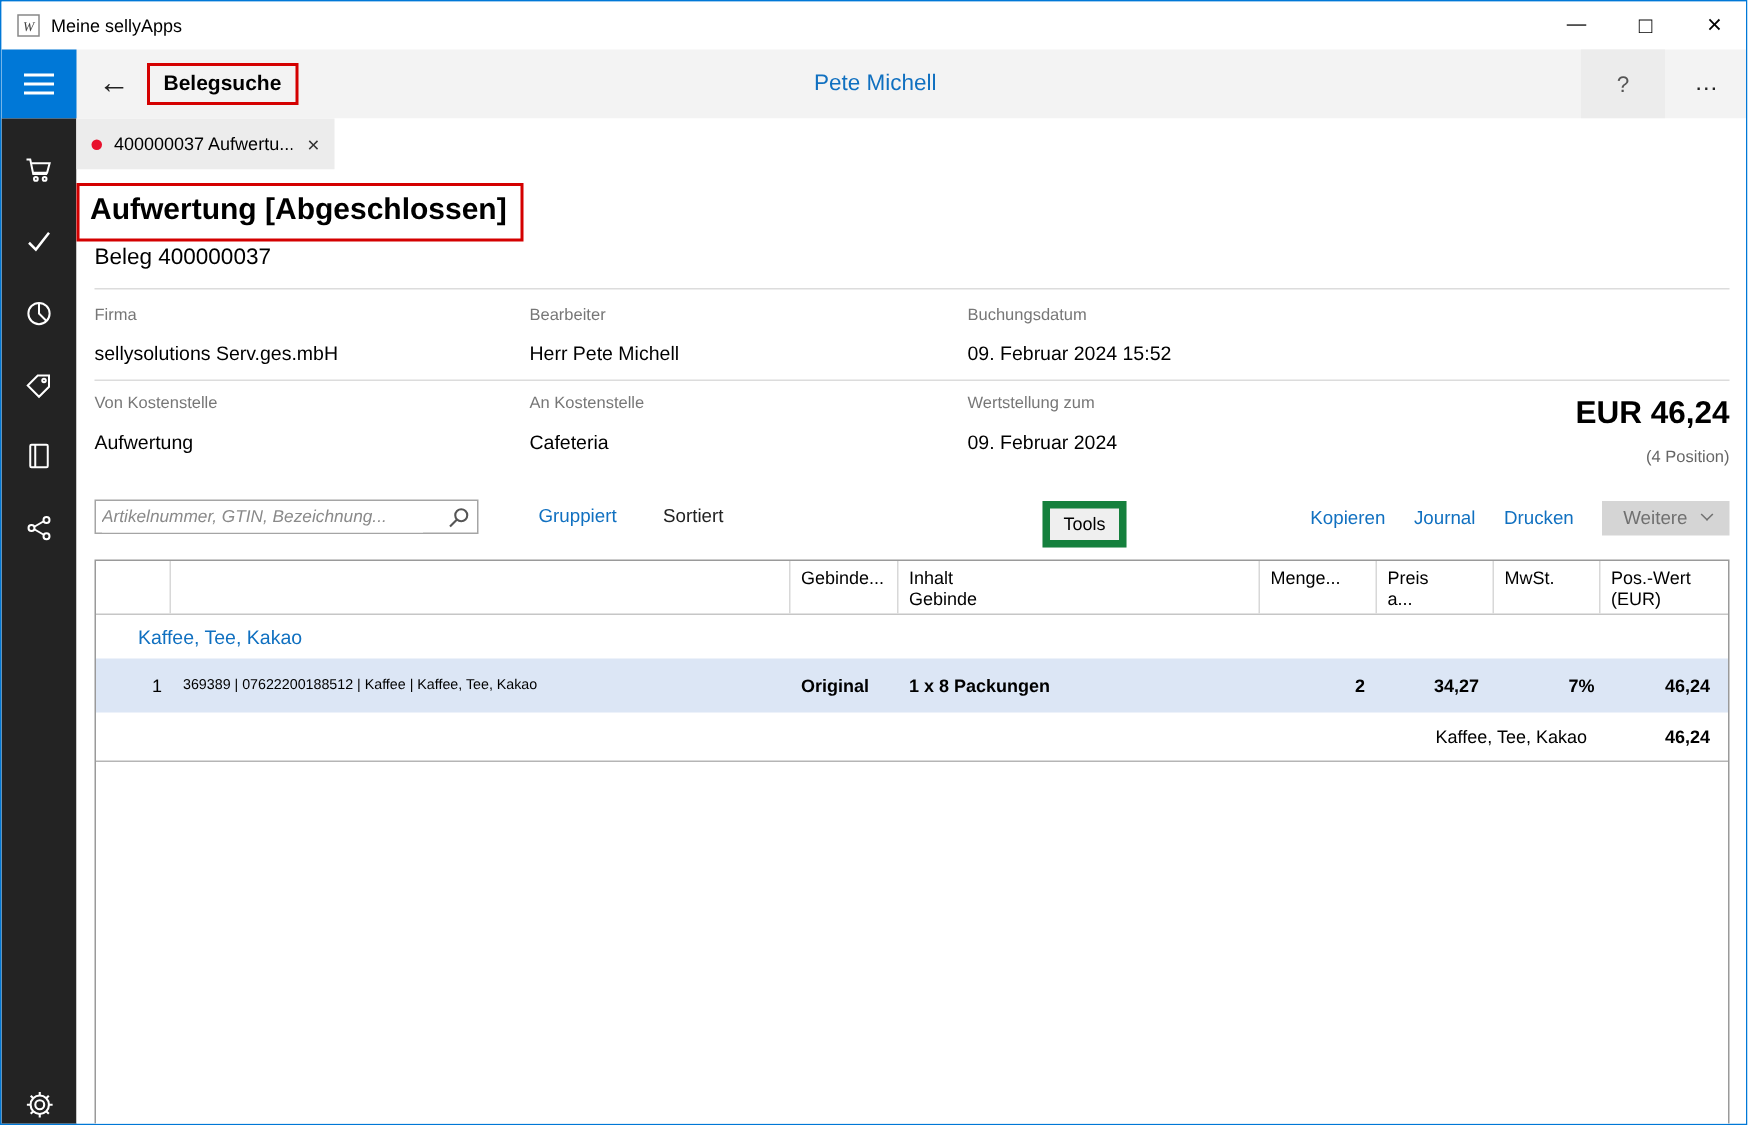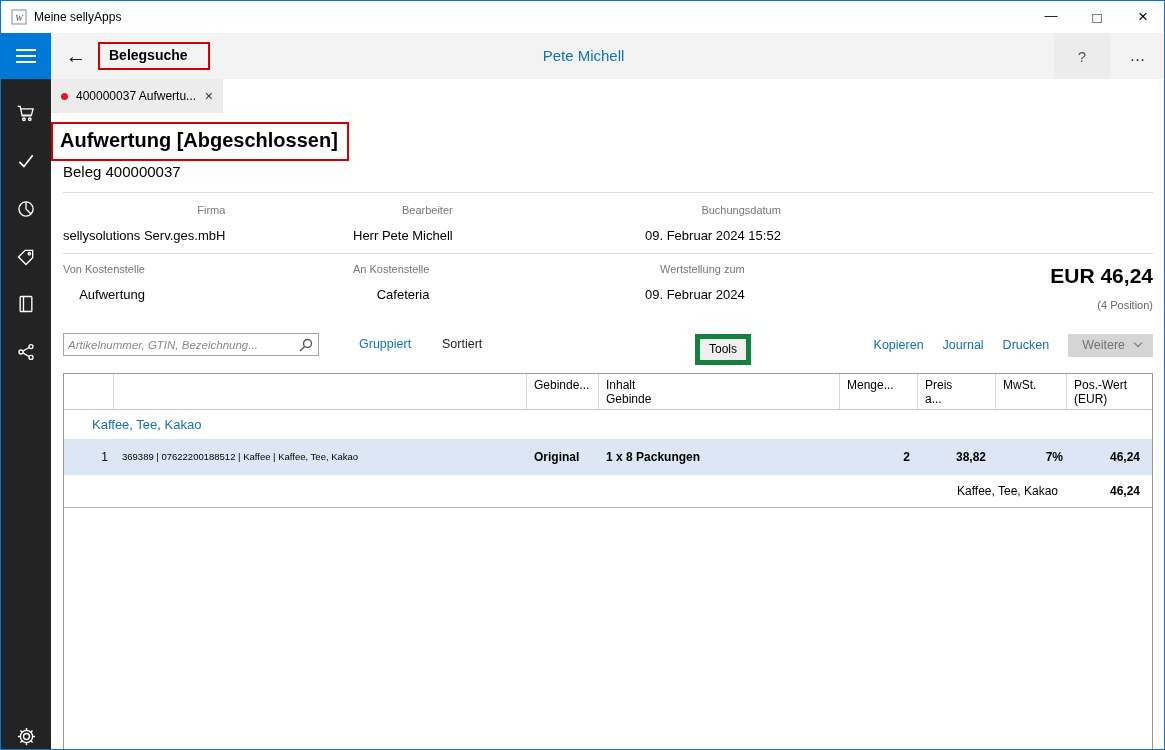--- a/index.html
+++ b/index.html
@@ -13,21 +13,21 @@
   .title-text { position:absolute; left:33px; top:0; height:32px; line-height:32px; font-size:12px; color:#000; }
   .win-btns { position:absolute; right:0; top:0; height:32px; display:flex; }
   .win-btn { width:46px; height:32px; display:flex; align-items:center; justify-content:center; font-size:13px; color:#000; cursor:default; }
   .win-btn.min span { margin-top:-4px; }
 
   
   .header { position:absolute; left:0; top:32px; width:1165px; height:46px; background:#f3f3f3; }
   .hamburger { position:absolute; left:0; top:0; width:50px; height:46px; background:#0078d7; display:flex; align-items:center; justify-content:center; }
   .back-btn { position:absolute; left:58px; top:7px; width:34px; height:32px; display:flex; align-items:center; justify-content:center; font-size:21px; color:#222; }
   .annotation { border:2px solid #d40000; }
-  .beleg-box { position:absolute; left:97px; top:9px; padding:3px 20px 5px 9px; font-size:14px; font-weight:bold; color:#000; background:transparent; }
+  .beleg-box { position:absolute; left:97px; top:9px; padding:3px 9px 5px 9px; font-size:14px; font-weight:bold; color:#000; background:transparent; }
   .user-name { position:absolute; left:0; top:0; width:100%; height:46px; line-height:46px; text-align:center; font-size:15px; color:#1070c0; }
   .help-btn { position:absolute; right:56px; top:0; width:56px; height:46px; background:#ececec; display:flex; align-items:center; justify-content:center; font-size:15px; color:#555; }
   .more-btn { position:absolute; right:0; top:0; width:56px; height:46px; display:flex; align-items:center; justify-content:center; font-size:16px; color:#222; letter-spacing:1px; }
 
   
   .sidebar { position:absolute; left:0; top:78px; width:50px; height:672px; background:#232323; }
   .side-btn { position:absolute; left:0; width:50px; height:40px; display:flex; align-items:center; justify-content:center; }
   .side-btn svg { display:block; }
 
   
@@ -40,21 +40,21 @@
   
   .content { position:absolute; left:50px; top:112px; width:1115px; height:638px; background:#fff; }
 
   .doc-title-box { position:absolute; left:0; top:9px; padding:5px 9px 7px 7px; }
   .doc-title { font-size:20px; font-weight:bold; color:#000; white-space:nowrap; }
   .doc-subtitle { position:absolute; left:12px; top:50px; font-size:15px; color:#000; }
 
   .hr { position:absolute; left:12px; width:1090px; height:1px; background:#dcdcdc; }
   .hr1 { top:79px; } .hr2 { top:140px; }
 
-  .field { position:absolute;text-align:right; }
+  .field { position:absolute; }
   .field .flabel { font-size:11px; color:#777; }
   .field .fvalue { font-size:13px; color:#000; margin-top:12px; }
   .f0 { left:12px; top:91px; } .f1 { left:302px; top:91px; } .f2 { left:594px; top:91px; }
   .f3 { left:12px; top:150px; } .f4 { left:302px; top:150px; } .f5 { left:594px; top:150px; }
 
   .total { position:absolute; right:13px; top:151px; font-size:21px; font-weight:bold; color:#000; text-align:right; }
   .total-note { position:absolute; right:13px; top:186px; font-size:11px; color:#666; text-align:right; }
 
   
   .searchbox { position:absolute; left:12px; top:220px; width:256px; height:23px; border:1px solid #a5a5a5; background:#fff; }
@@ -302,21 +302,21 @@
       <div class="group-row">Kaffee, Tee, Kakao</div>
 
       <div class="item-row tgrid">
         <div class="c c-pos">1</div>
         <div class="c c-art">
           <div class="meta">369389 | 07622200188512 | Kaffee | Kaffee, Tee, Kakao</div>
         </div>
         <div class="c c-geb bold">Original</div>
         <div class="c c-inh bold">1 x 8 Packungen</div>
         <div class="c c-num pr8 bold">2</div>
-        <div class="c c-num pr10 bold">38,82</div>
+        <div class="c c-num pr10 bold">34,27</div>
         <div class="c c-num pr4 bold">7%</div>
         <div class="c c-num pr12 bold">46,24</div>
       </div>
 
       <div class="summary-row tgrid">
         <div class="sum-label">Kaffee, Tee, Kakao</div>
         <div class="sum-value">46,24</div>
       </div>
     </div>
 

